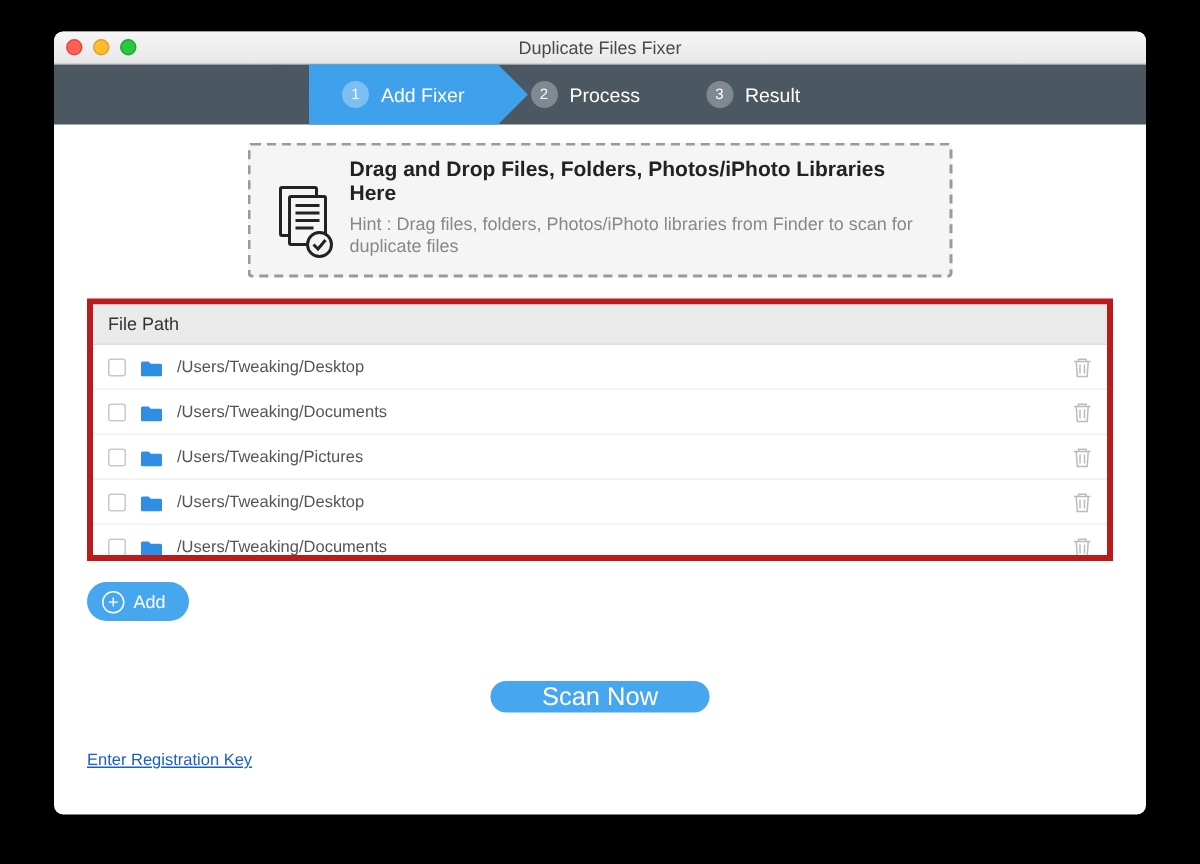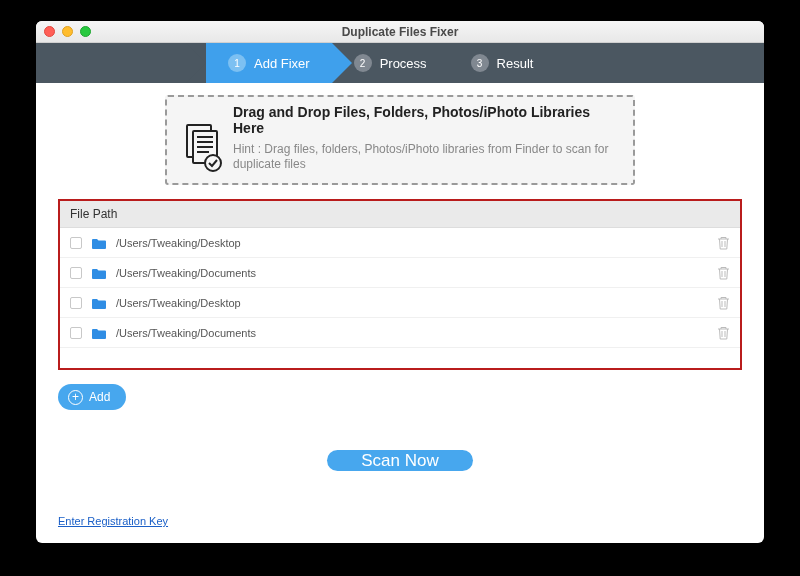--- a/index.html
+++ b/index.html
@@ -12,21 +12,21 @@
   .titlebar {
     height: 22px; background: linear-gradient(#f6f6f6,#e8e8e8);
     border-bottom: 1px solid #d0d0d0;
     display: flex; align-items: center; padding: 0 8px; position: relative;
   }
   .tlights { display: flex; gap: 7px; }
   .tlight { width: 11px; height: 11px; border-radius: 50%; }
   .tl-close { background: #ff5f57; border:1px solid #e1483f; }
   .tl-min { background: #ffbd2e; border:1px solid #dea022; }
   .tl-max { background: #28c940; border:1px solid #1fa531; }
-  .titlebar-title { position:absolute; left:0; right:0; text-align:center; font-size:12px; color:#4a4a4a;font-weight:bold; }
+  .titlebar-title { position:absolute; left:0; right:0; text-align:center; font-size:12px; color:#4a4a4a; }
   .stepbar {
     height: 40px; background: #4b5761; display:flex; align-items:center; padding-left:170px; position:relative;
   }
   .step { display:flex; align-items:center; gap:8px; color:#fff; font-size:13px; height:100%; padding:0 22px; position:relative; }
   .step .num { width:18px; height:18px; border-radius:50%; background:#808891; color:#fff; font-size:10px; display:flex; align-items:center; justify-content:center; }
   .step.active { background:#3fa0ec; }
   .step.active .num { background:#7cc0f2; }
   .step.active::before {
     content:""; position:absolute; left:-20px; top:0; width:0; height:0;
     border-top:20px solid transparent; border-bottom:20px solid transparent; border-left:20px solid #4b5761;
@@ -38,40 +38,40 @@
   }
   .content { padding: 12px 22px 0 22px; }
   .dropzone {
     margin: 0 auto; width: 470px; height: 90px;
     border: 2px dashed #9a9a9a; border-radius:3px; background:#f5f5f5;
     display:flex; align-items:flex-end; gap:6px; padding:10px 16px;
   }
   .dzicon { width:44px; height:50px; flex-shrink:0; color:#222; }
   .dztxt h3 { font-size:14px; font-weight:600; color:#222; margin-bottom:6px; }
   .dztxt p { font-size:12px; color:#888; line-height:1.3; }
-  .listbox { margin-top:14px; border:2px solid #b91c1c; }
+  .listbox { margin-top:14px; border:4px solid #b91c1c; }
   .listhdr { background:#eaeaea; font-size:12px; color:#333; padding:6px 10px; border-bottom:1px solid #ddd; }
   .listbody { height:140px; overflow-y:auto; position:relative; }
   .row { display:flex; align-items:center; height:30px; padding:0 10px; border-bottom:1px solid #f0f0f0; font-size:11px; color:#555; }
   .row .chk { width:12px; height:12px; border:1px solid #c8c8c8; border-radius:2px; margin-right:10px; background:#fff; }
   .row .foldericon { color:#2f8de4; margin-right:10px; display:flex; }
   .row .path { flex:1; }
   .row .trash { color:#bbb; display:flex; cursor:pointer; }
   .listbody::-webkit-scrollbar{width:8px;} .listbody::-webkit-scrollbar-thumb{background:#c4c4c4;border-radius:4px;}
   .addbtn {
     margin-top:14px; background:#47a7ee; color:#fff; border:none; border-radius:14px;
     height:26px; padding:0 16px 0 10px; font-size:12px; display:flex; align-items:center; gap:6px; cursor:pointer;
   }
   .addbtn .plus { width:15px; height:15px; border:1.5px solid #fff; border-radius:50%; display:flex; align-items:center; justify-content:center; font-size:12px; line-height:1; }
   .scanwrap { text-align:center; margin-top:40px; }
   .scanbtn {
     background:#47a7ee; color:#fff; border:none; border-radius:20px;
     height:21px; padding:0 34px; font-size:17px; cursor:pointer;
   }
-  .reglink { position:absolute; left:22px; bottom:16px; font-size:11px; color:#1a5fc7; text-decoration:underline; cursor:pointer; }
+  .reglink { position:absolute; left:22px; bottom:30px; font-size:11px; color:#1a5fc7; text-decoration:underline; cursor:pointer; }
 </style>
 </head>
 <body>
 
 <div class="window">
   <div class="titlebar">
     <div class="tlights">
       <div class="tlight tl-close"></div>
       <div class="tlight tl-min"></div>
       <div class="tlight tl-max"></div>
@@ -145,20 +145,34 @@
               </svg>
             </span>
           </div>
           <div class="row">
             <span class="chk"></span>
             <span class="foldericon">
               <svg width="14" height="12" viewBox="0 0 14 12">
                 <path fill="currentColor" d="M1 2h4l1.5 1.5H13a1 1 0 011 1V11a1 1 0 01-1 1H1a1 1 0 01-1-1V3a1 1 0 011-1z"></path>
               </svg>
             </span>
+            <span class="path">/Users/Tweaking/Pictures</span>
+            <span class="trash">
+              <svg width="13" height="14" viewBox="0 0 13 14" fill="none" stroke="currentColor" stroke-width="1">
+                <path d="M1 3h11M4 3V1.5h5V3M2.5 3l.7 10h6.6l.7-10M5 5v6M8 5v6"></path>
+              </svg>
+            </span>
+          </div>
+          <div class="row">
+            <span class="chk"></span>
+            <span class="foldericon">
+              <svg width="14" height="12" viewBox="0 0 14 12">
+                <path fill="currentColor" d="M1 2h4l1.5 1.5H13a1 1 0 011 1V11a1 1 0 01-1 1H1a1 1 0 01-1-1V3a1 1 0 011-1z"></path>
+              </svg>
+            </span>
             <span class="path">/Users/Tweaking/Desktop</span>
             <span class="trash">
               <svg width="13" height="14" viewBox="0 0 13 14" fill="none" stroke="currentColor" stroke-width="1">
                 <path d="M1 3h11M4 3V1.5h5V3M2.5 3l.7 10h6.6l.7-10M5 5v6M8 5v6"></path>
               </svg>
             </span>
           </div>
           <div class="row">
             <span class="chk"></span>
             <span class="foldericon">

